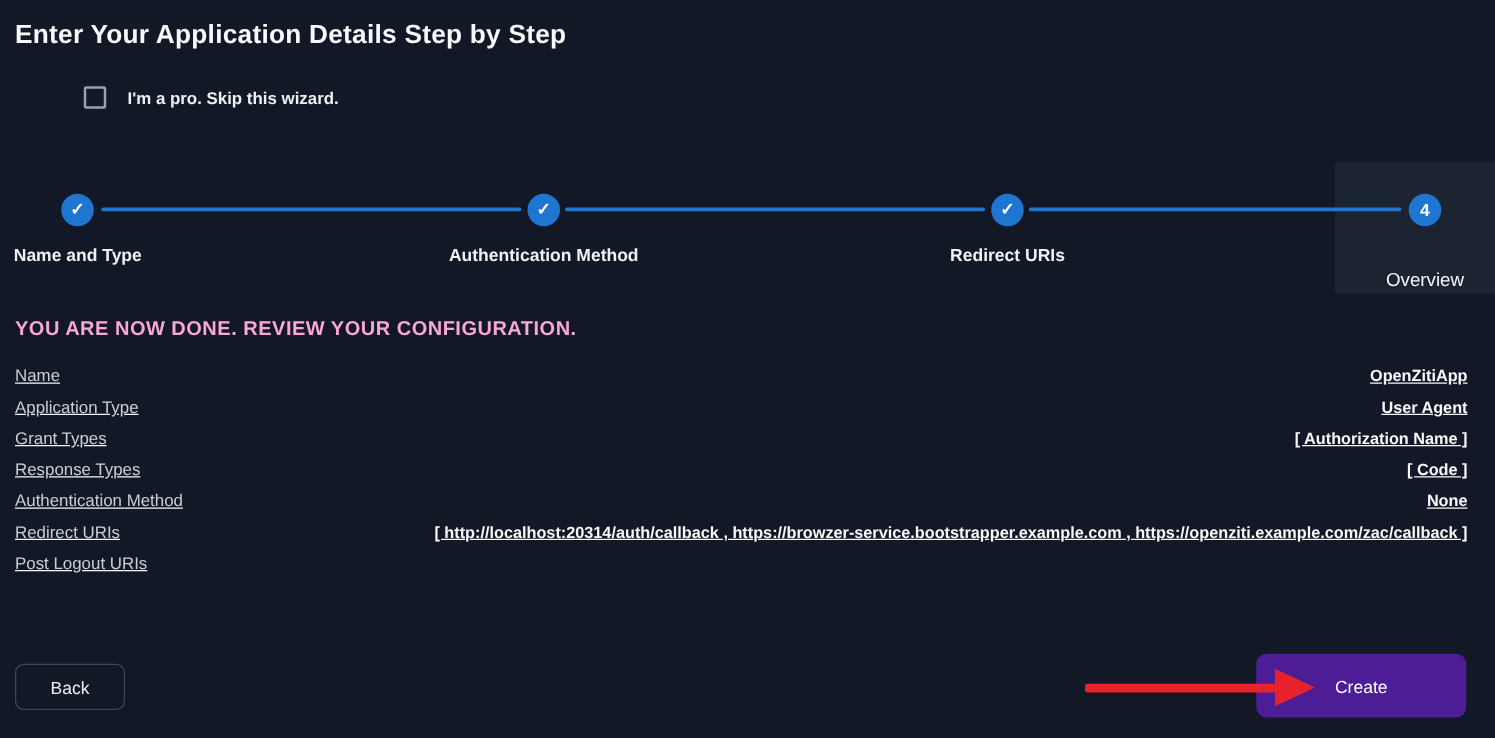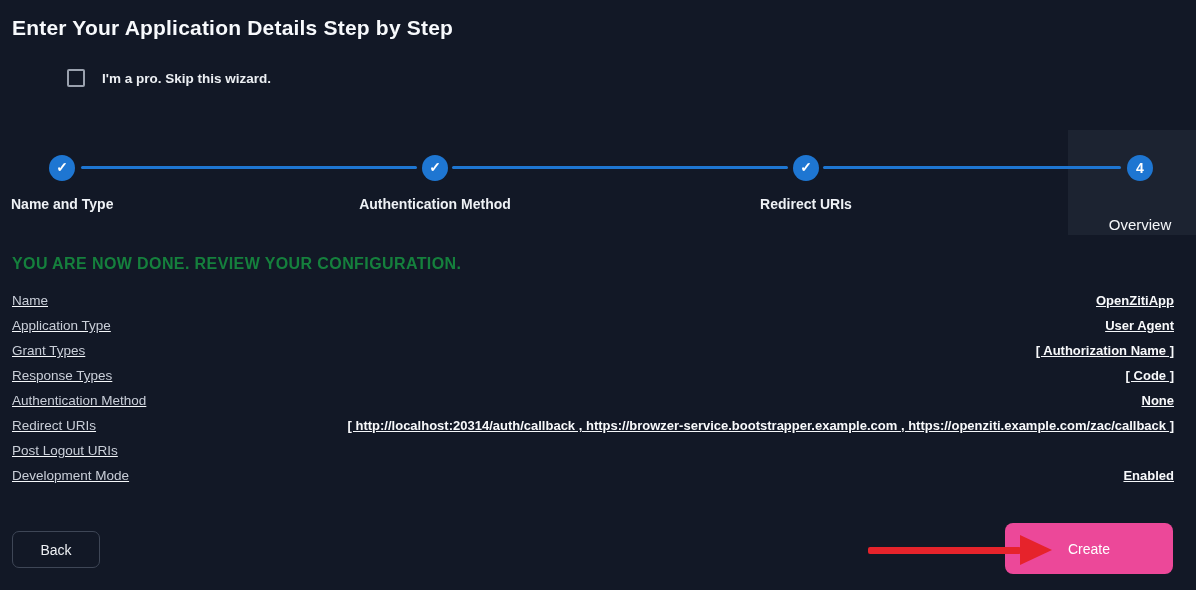--- a/index.html
+++ b/index.html
@@ -94,21 +94,21 @@
     color: #f4f6f9;
   }
 
   
   .review-heading {
     position: absolute;
     left: 12px; top: 255px;
     font-size: 16px;
     font-weight: 600;
     letter-spacing: 0.4px;
-    color: #15803d;
+    color: #f9a8d4;
   }
   .review-rows {
     position: absolute;
     left: 12px; top: 288px;
     width: 1162px;
     text-decoration: underline;
   }
   .review-row {
     height: 25px;
     display: flex;
@@ -140,21 +140,21 @@
     font-size: 14px;
     cursor: pointer;
     display: flex;
     align-items: center;
     justify-content: center;
   }
   .create-button {
     position: absolute;
     left: 1005px; top: 523px;
     width: 168px; height: 51px;
-    background: #ec4899;
+    background: #4c1d95;
     border: none;
     border-radius: 8px;
     color: #ffffff;
     font-family: "Liberation Sans", sans-serif;
     font-size: 14px;
     cursor: pointer;
     display: flex;
     align-items: center;
     justify-content: center;
     z-index: 1;
@@ -238,24 +238,20 @@
       <span class="review-value">None</span>
     </div>
     <div class="review-row">
       <span class="review-label">Redirect URIs</span>
       <span class="review-value">[ http://localhost:20314/auth/callback , https://browzer-service.bootstrapper.example.com , https://openziti.example.com/zac/callback ]</span>
     </div>
     <div class="review-row">
       <span class="review-label">Post Logout URIs</span>
       <span class="review-value"></span>
     </div>
-    <div class="review-row">
-      <span class="review-label">Development Mode</span>
-      <span class="review-value">Enabled</span>
-    </div>
   </div>
 
   <button class="back-button">Back</button>
   <button class="create-button">Create</button>
 
   <div class="arrow-shaft"></div>
   <div class="arrow-head"></div>
 
 </div>
 

